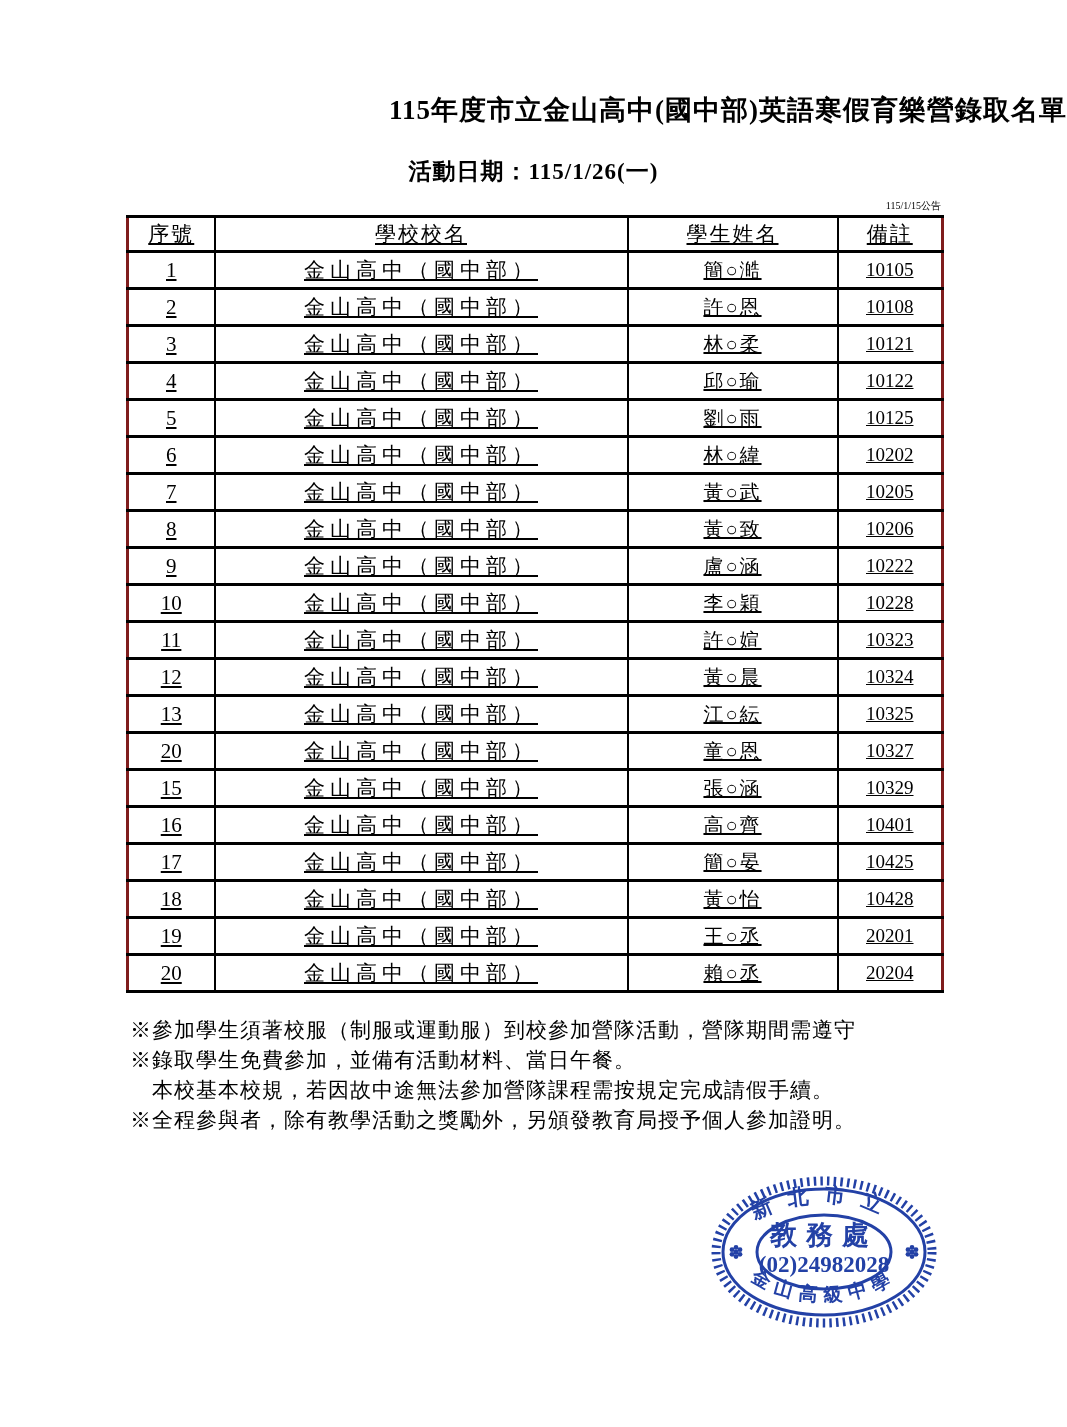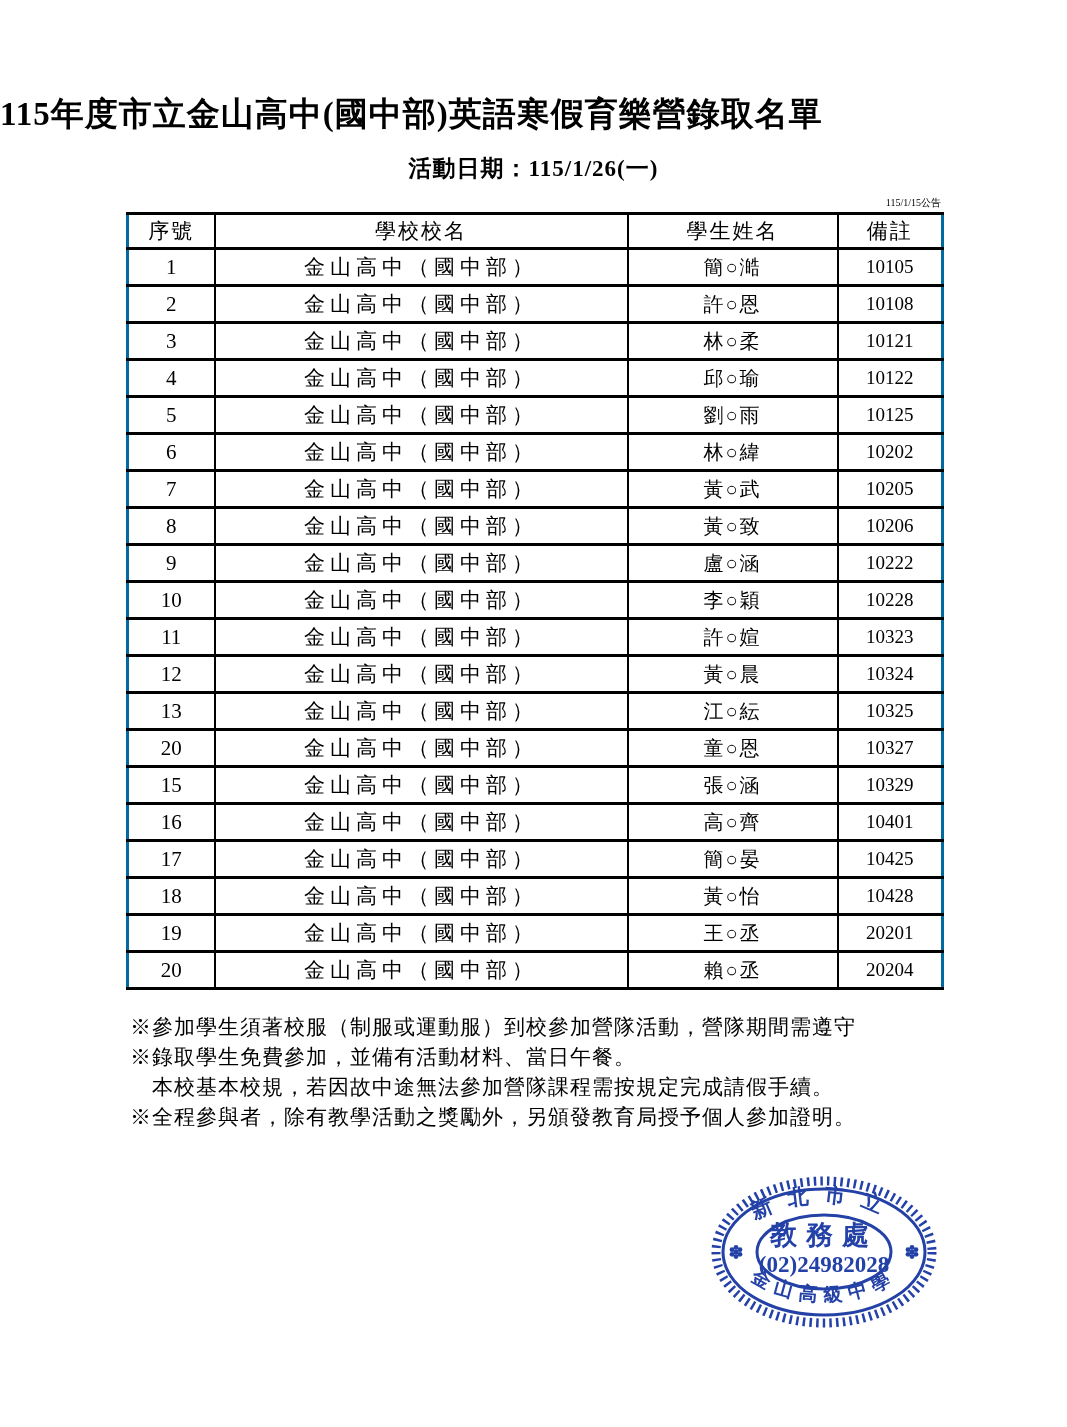--- a/index.html
+++ b/index.html
@@ -6,45 +6,46 @@
   html, body { margin: 0; padding: 0; }
   body {
     width: 1067px; height: 1427px;
     background: #ffffff;
     position: relative;
     font-family: "Liberation Serif", "DejaVu Serif", serif;
     color: #000;
     overflow: hidden;
   }
   .title {
-    margin: 92px 12px 0 0;
-    text-align: left;
-    font-size: 33px;
+    margin: 92px 0 0 0;
+    text-align: right;
+    font-size: 27px;
     font-weight: bold;
     letter-spacing: 1px;
   }
   .subtitle {
-    margin-top: 16px;
+    margin-top: 28px;
     text-align: center;
     font-size: 23px;
     font-weight: bold;
     letter-spacing: 1px;
   }
   .announce {
     width: 815px;
     margin: 12px 0 2px 126px;
     text-align: right;
     font-size: 10px;
   }
   table.roster {
     border-collapse: collapse;
     margin: 0 0 0 126px;
     width: 815px;
     table-layout: fixed;
-    border: 3px solid #0369a1;
+    border: 3px solid #7f1d1d;
+    text-decoration: underline;
   }
   table.roster col.c-seq    { width: 87px; }
   table.roster col.c-school { width: 413px; }
   table.roster col.c-name   { width: 210px; }
   table.roster col.c-note   { width: 105px; }
   table.roster th, table.roster td {
     border-left: 2px solid #000;
     border-right: 2px solid #000;
     border-top: 3px solid #000;
     border-bottom: 3px solid #000;

